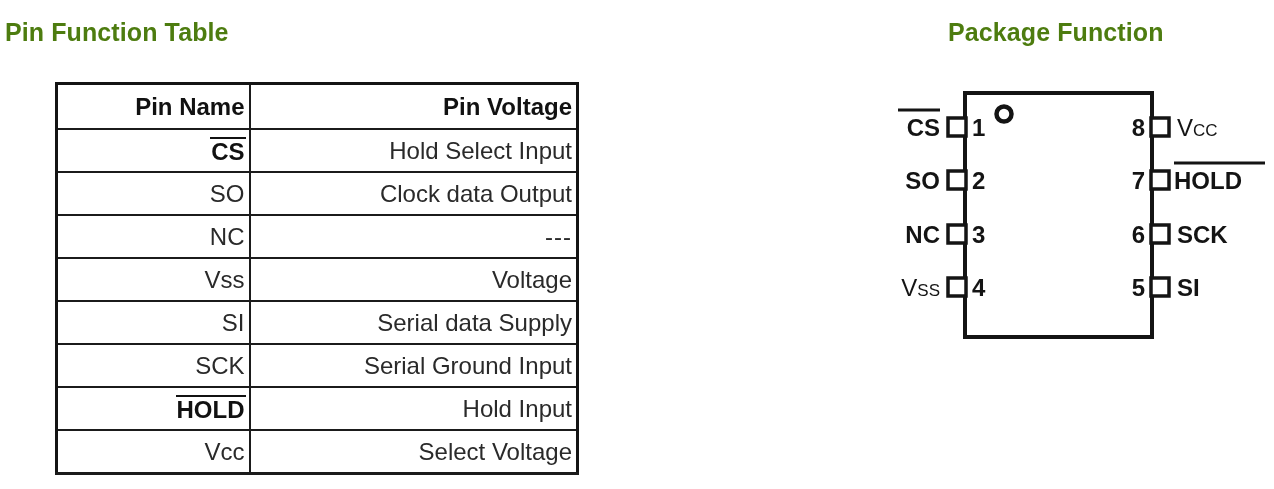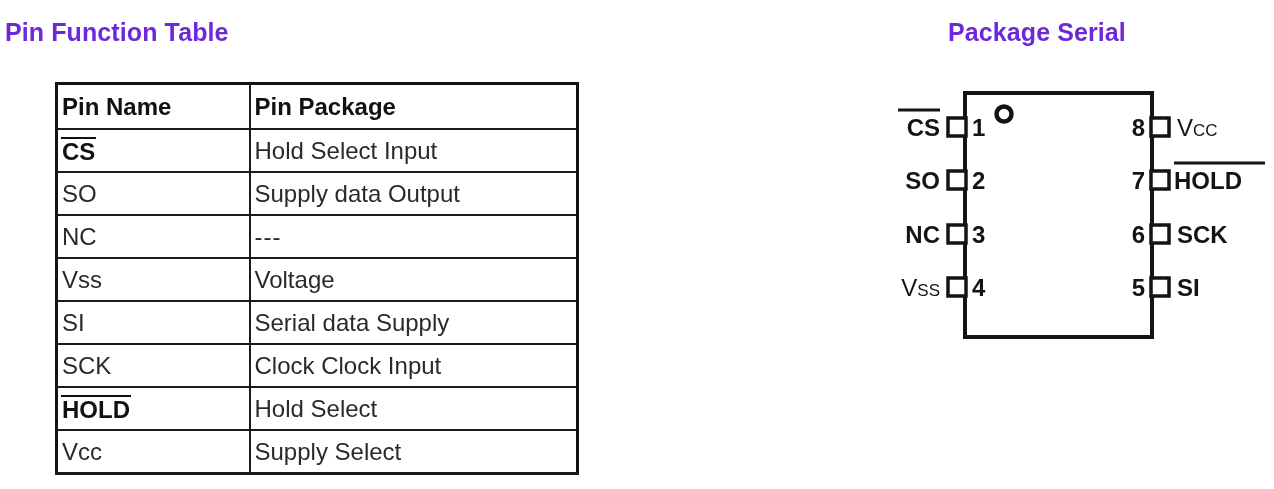--- a/index.html
+++ b/index.html
@@ -15,42 +15,42 @@
     color: #1a1a1a;
     overflow: hidden;
   }
 
   
   .section-title {
     position: absolute;
     font-weight: bold;
     font-size: 25px;
     letter-spacing: 0.1px;
-    color: #6d28d9;
+    color: #4d7c0f;
     white-space: nowrap;
   }
   #pin-function-title { left: 5px;  top: 18px; }
   #package-outline-title { left: 948px; top: 18px; }
 
   
   #pin-function-table {
     position: absolute;
     left: 55px;
     top: 82px;
     width: 521px;
     border-collapse: collapse;
     table-layout: fixed;
   }
   #pin-function-table col.c-name { width: 193px; }
   #pin-function-table col.c-func { width: 328px; }
 
   #pin-function-table th,
   #pin-function-table td {
     border: 2px solid #1b1b1b;
-    text-align: left;
+    text-align: right;
     vertical-align: middle;
     height: 41px;
     padding: 0 4px;
     font-size: 24px;
     font-weight: normal;
     color: #2a2a2a;
     line-height: 1.05;
   }
   #pin-function-table th {
     font-weight: bold;
@@ -118,60 +118,60 @@
 <div class="section-title" id="pin-function-title">Pin Function Table</div>
 
 <table id="pin-function-table">
   <colgroup>
     <col class="c-name">
     <col class="c-func">
   </colgroup>
   <thead>
     <tr>
       <th>Pin Name</th>
-      <th>Pin Package</th>
+      <th>Pin Voltage</th>
     </tr>
   </thead>
   <tbody>
     <tr>
       <td class="bold-cell"><span class="ovl">CS</span></td>
       <td>Hold Select Input</td>
     </tr>
     <tr>
       <td><span>SO</span></td>
-      <td>Supply data Output</td>
+      <td>Clock data Output</td>
     </tr>
     <tr>
       <td><span>NC</span></td>
       <td class="dashes">---</td>
     </tr>
     <tr>
       <td><span>Vss</span></td>
       <td>Voltage</td>
     </tr>
     <tr>
       <td><span>SI</span></td>
       <td>Serial data Supply</td>
     </tr>
     <tr>
       <td><span>SCK</span></td>
-      <td>Clock Clock Input</td>
+      <td>Serial Ground Input</td>
     </tr>
     <tr>
       <td class="bold-cell"><span class="ovl">HOLD</span></td>
-      <td>Hold Select</td>
+      <td>Hold Input</td>
     </tr>
     <tr>
       <td><span>Vcc</span></td>
-      <td>Supply Select</td>
+      <td>Select Voltage</td>
     </tr>
   </tbody>
 </table>
 
-<div class="section-title" id="package-outline-title">Package Serial</div>
+<div class="section-title" id="package-outline-title">Package Function</div>
 
 <div id="package-outline">
   <svg width="414" height="290" viewBox="0 0 414 290" xmlns="http://www.w3.org/2000/svg">
 
     <rect x="105" y="13" width="187" height="244" fill="none" stroke="#141414" stroke-width="4"></rect>
 
     <circle cx="144" cy="34" r="7.5" fill="none" stroke="#141414" stroke-width="4.5"></circle>
 
     <rect x="88" y="38" width="18" height="18" fill="#ffffff" stroke="#141414" stroke-width="3.5"></rect>
     <rect x="88" y="91" width="18" height="18" fill="#ffffff" stroke="#141414" stroke-width="3.5"></rect>

